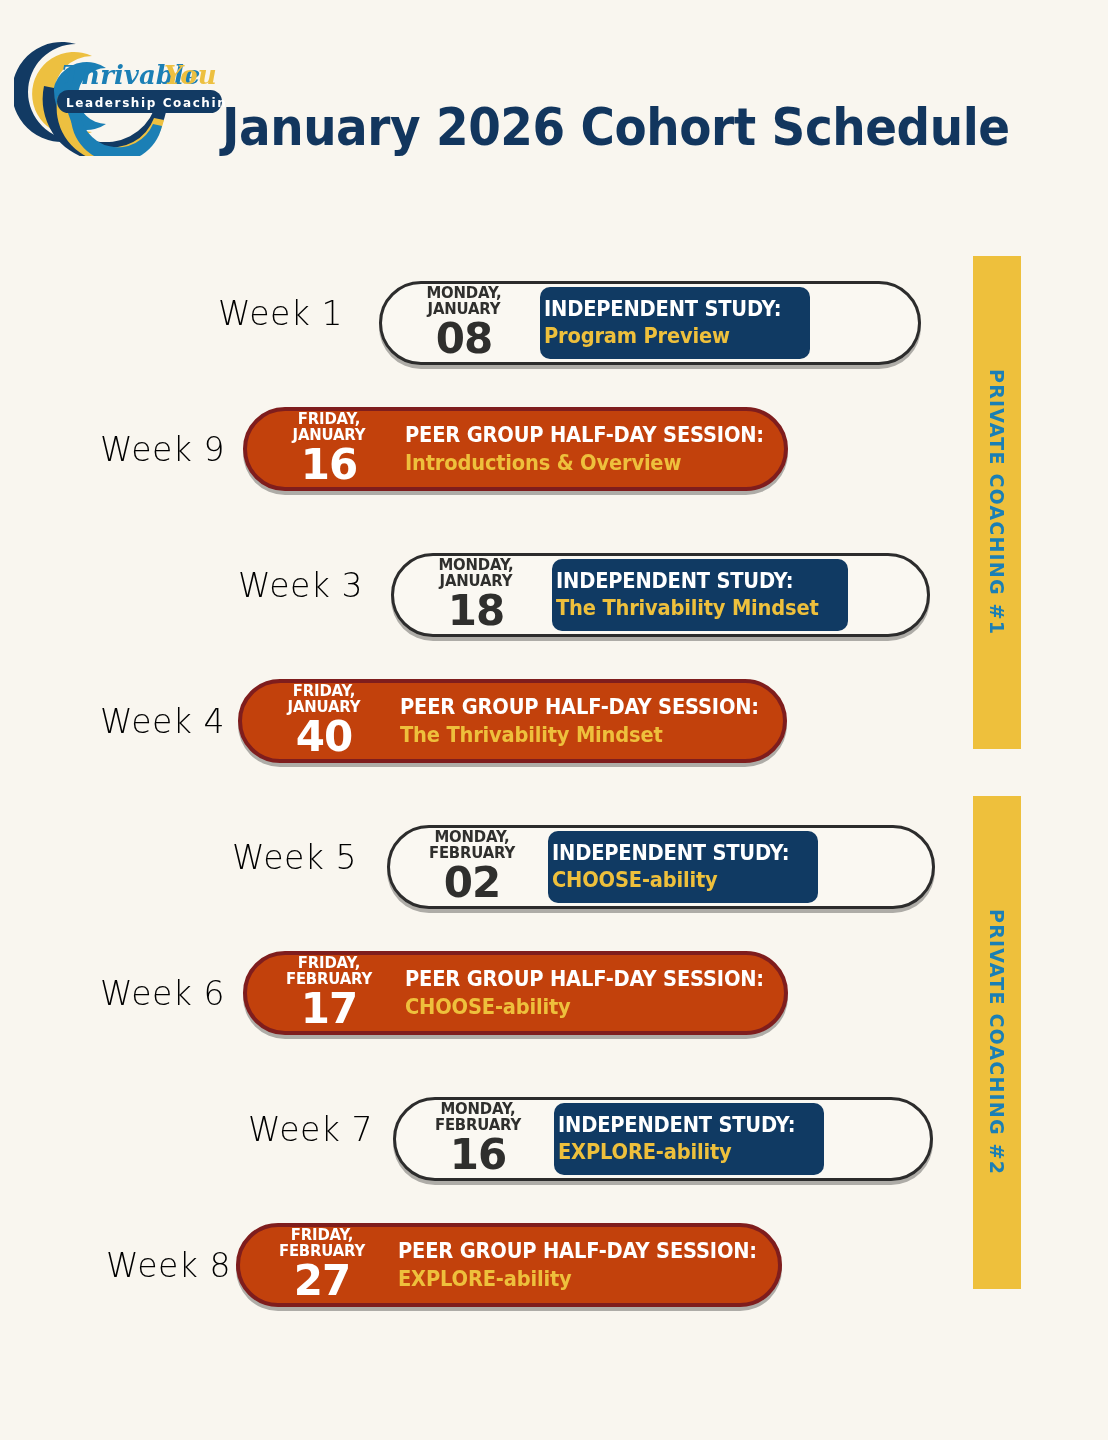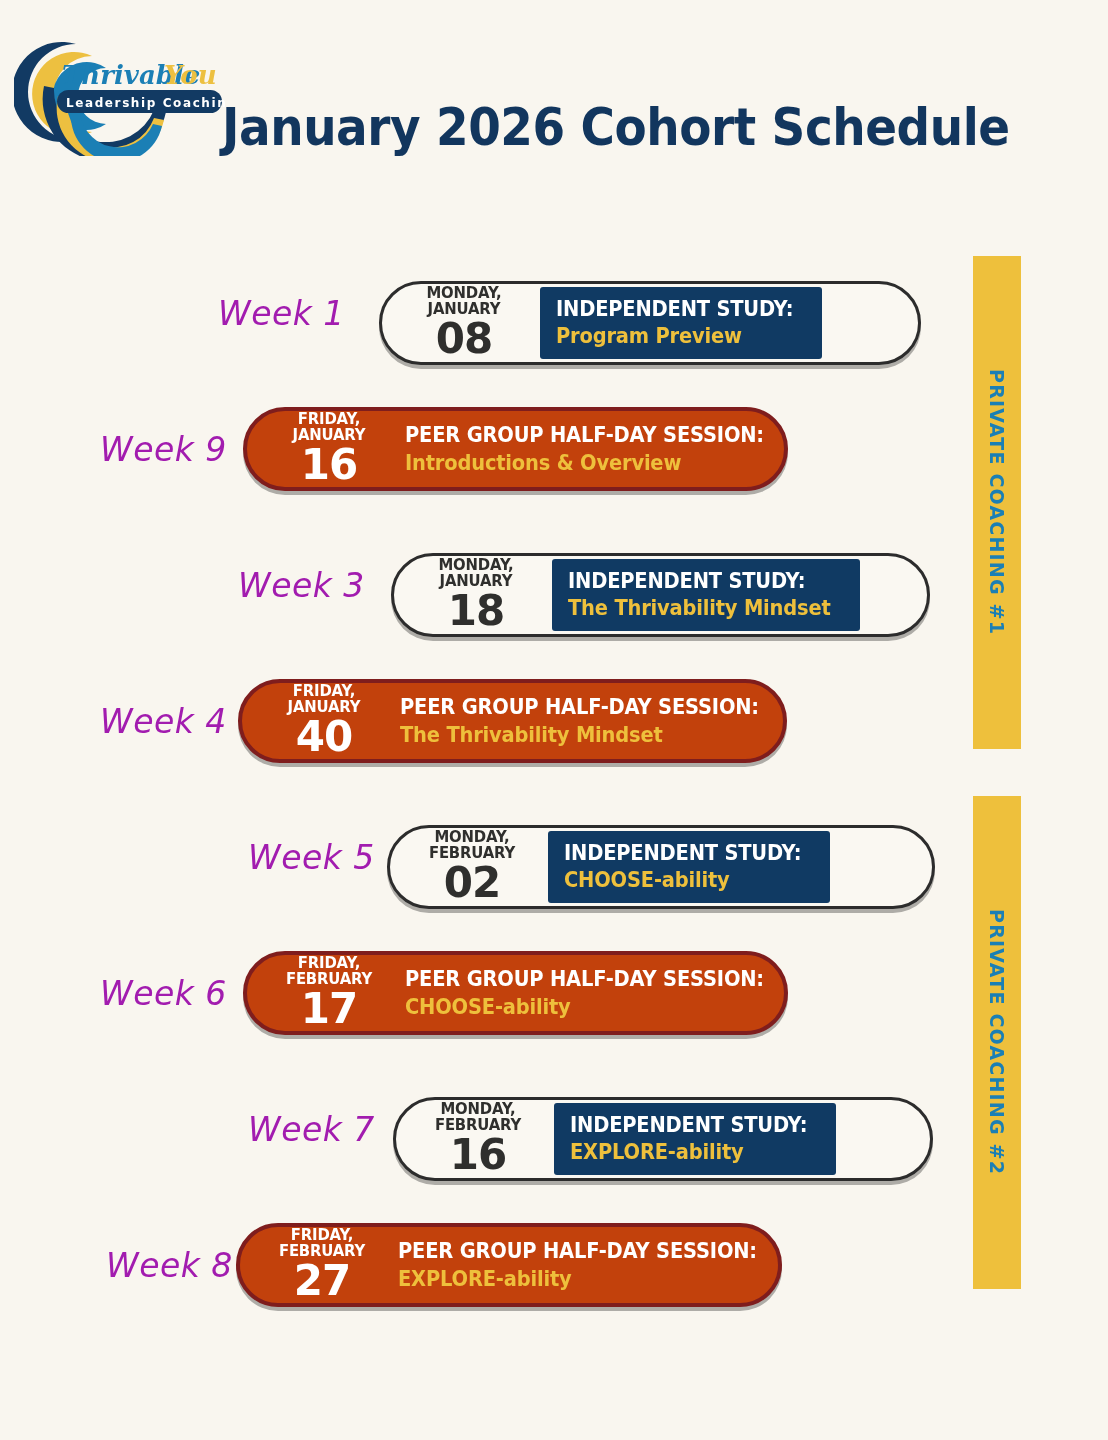--- a/index.html
+++ b/index.html
@@ -51,26 +51,25 @@
   .row {
     position: relative;
     height: 136px;
   }
 
   .week-label {
     position: absolute;
     font-family: "DejaVu Sans", sans-serif;
     font-weight: 300;
     font-size: 33px;
-    color: #a21caf;
+    color: #000000;
     top: 50%;
     transform: translateY(-50%);
     white-space: nowrap;
     letter-spacing: 0.5px;
-    font-style: italic;
   }
 
   
   .pill {
     position: absolute;
     top: 50%;
     transform: translateY(-50%);
     height: 84px;
     border-radius: 44px;
     box-sizing: border-box;
@@ -113,22 +112,22 @@
   }
   .study .date-dow, .study .date-month, .study .date-day { color: #2f2f2d; }
   .session .date-dow, .session .date-month, .session .date-day { color: #ffffff; }
 
   .content-box {
     margin-left: 6px;
     line-height: 1.18;
   }
   .study .content-box {
     background: #103a63;
-    border-radius: 3px;
-    padding: 10px 16px 11px 16px;
+    border-radius: 10px;
+    padding: 10px 16px 11px 4px;
   }
   .session .content-box {
     background: transparent;
     padding: 2px 8px 2px 0;
   }
 
   .content-title {
     font-family: "DejaVu Sans", sans-serif;
     font-weight: bold;
     font-size: 20.5px;
@@ -248,21 +247,21 @@
         <span class="date-day">40</span>
       </div>
       <div class="content-box">
         <span class="content-title">PEER GROUP HALF-DAY SESSION:</span>
         <span class="content-sub">The Thrivability Mindset</span>
       </div>
     </div>
   </div>
 
   <div class="row">
-    <div class="week-label" style="left:248px;">Week 5</div>
+    <div class="week-label" style="left:232px;">Week 5</div>
     <div class="pill study" style="left:387px; width:548px;">
       <div class="date-block">
         <span class="date-dow">MONDAY,</span>
         <span class="date-month">FEBRUARY</span>
         <span class="date-day">02</span>
       </div>
       <div class="content-box">
         <span class="content-title">INDEPENDENT STUDY:</span>
         <span class="content-sub">CHOOSE-ability</span>
       </div>

